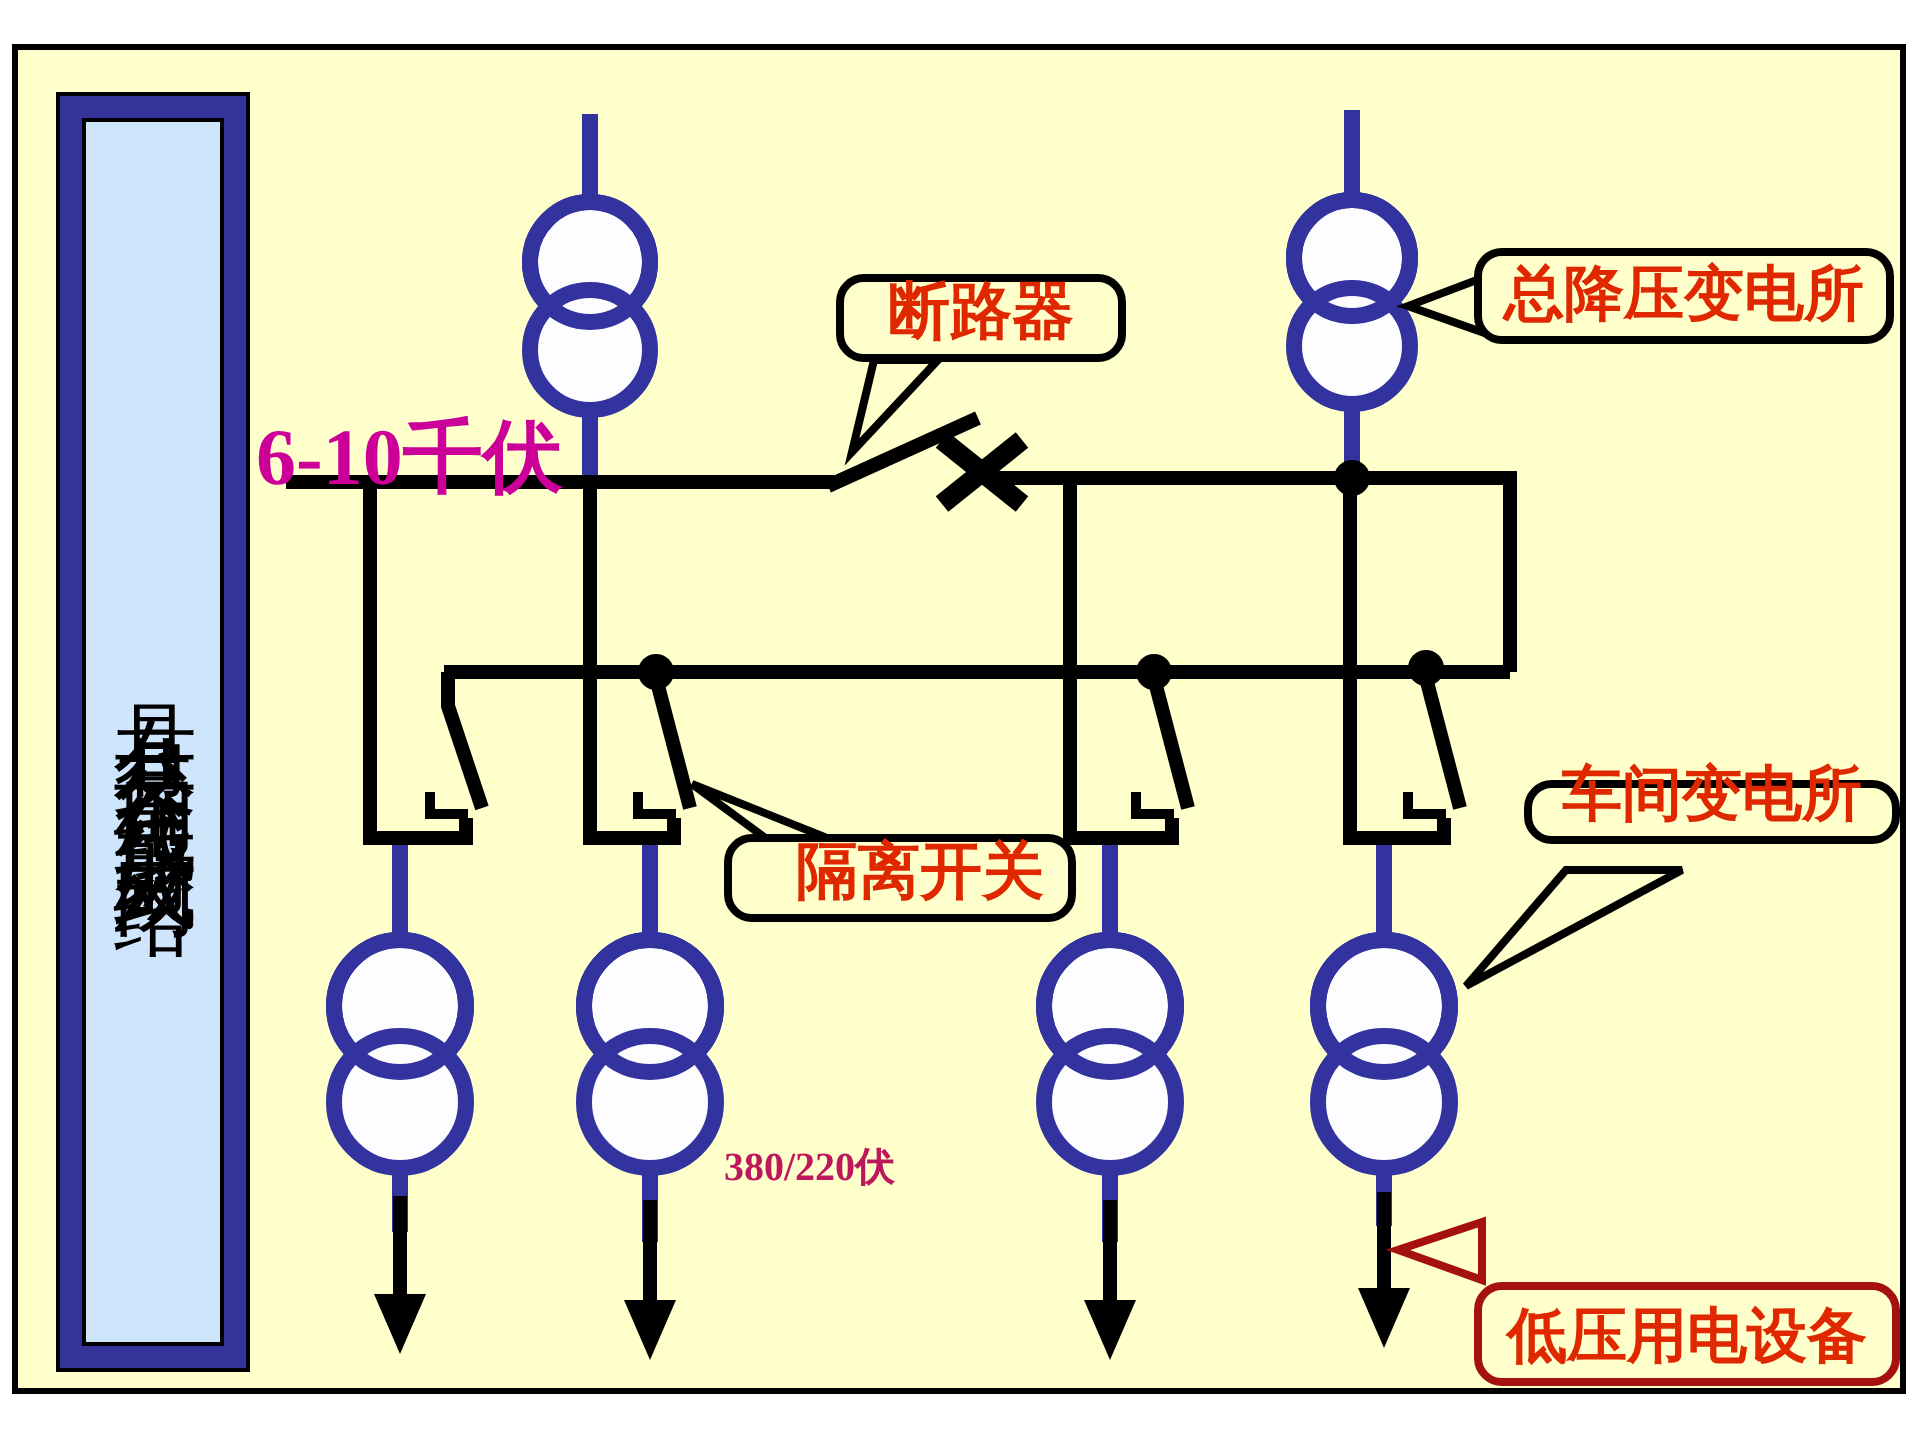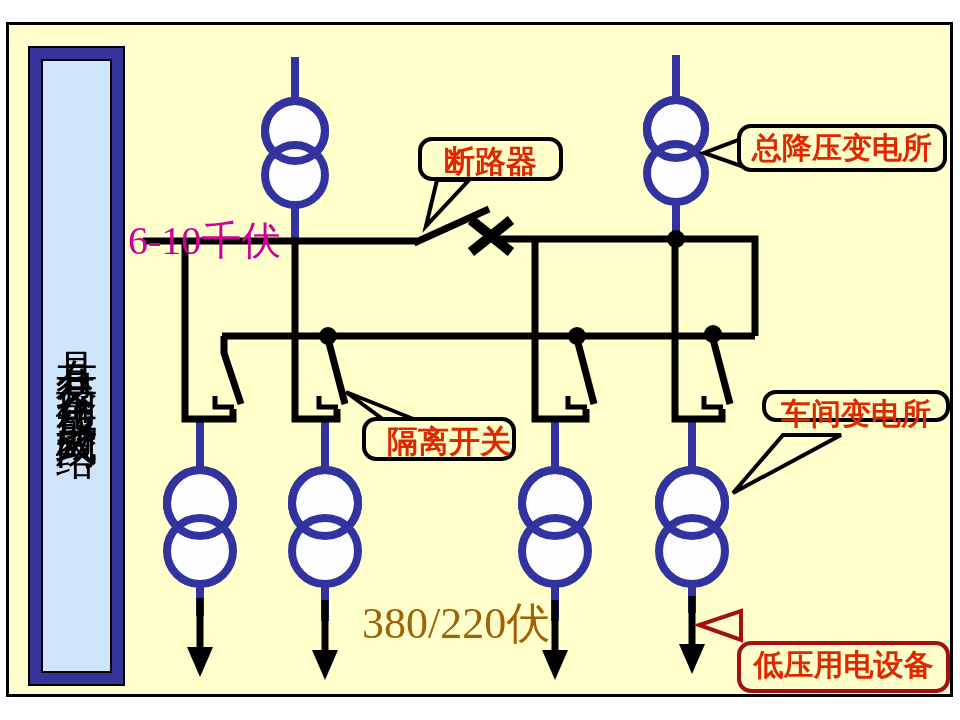--- a/index.html
+++ b/index.html
@@ -19,32 +19,32 @@
   .banner-inner{
     position:absolute;left:11px;top:11px;right:11px;bottom:11px;
     background:#CFE5FC;border:2px solid #000;
     display:flex;align-items:center;justify-content:center;
   }
   .vtitle{
     writing-mode:vertical-rl;text-orientation:upright;
     font-size:42px;line-height:1;letter-spacing:8px;color:#000;
     font-weight:500;white-space:nowrap;
   }
-  .label{position:absolute;white-space:nowrap;font-weight:normal;margin-top:12px;}
+  .label{position:absolute;white-space:nowrap;font-weight:bold;}
   .voltage-high{left:128px;top:201px;font-size:40px;color:#CC0099;}
-  .voltage-low{left:362px;top:582px;font-size:44px;color:#a16207;}
+  .voltage-low{left:362px;top:570px;font-size:20px;color:#be185d;}
   .callout{
     position:absolute;box-sizing:border-box;background:#FFFFCC;
     border:4px solid #000;border-radius:14px;
-    display:flex;align-items:flex-start;justify-content:center;
+    display:flex;align-items:flex-end;justify-content:center;
     color:#E02800;font-weight:bold;white-space:nowrap;
   }
   .co-breaker{left:418px;top:137px;width:145px;height:44px;font-size:31px;}
   .co-main-sub{left:737px;top:124px;width:210px;height:48px;font-size:30px;}
-  .co-isolator{left:362px;top:417px;width:154px;height:44px;font-size:31px;padding-left:20px;}
+  .co-isolator{left:362px;top:417px;width:176px;height:44px;font-size:31px;padding-left:20px;}
   .co-workshop{left:762px;top:390px;width:188px;height:32px;font-size:30px;}
   .co-lv{left:737px;top:601px;width:213px;height:52px;font-size:30px;border-color:#A51010;margin-top:40px;}
 </style>
 </head>
 <body>
 
 <div class="slide">
   <div class="paper"></div>
 
   <svg class="circuit" viewBox="0 0 960 720">

